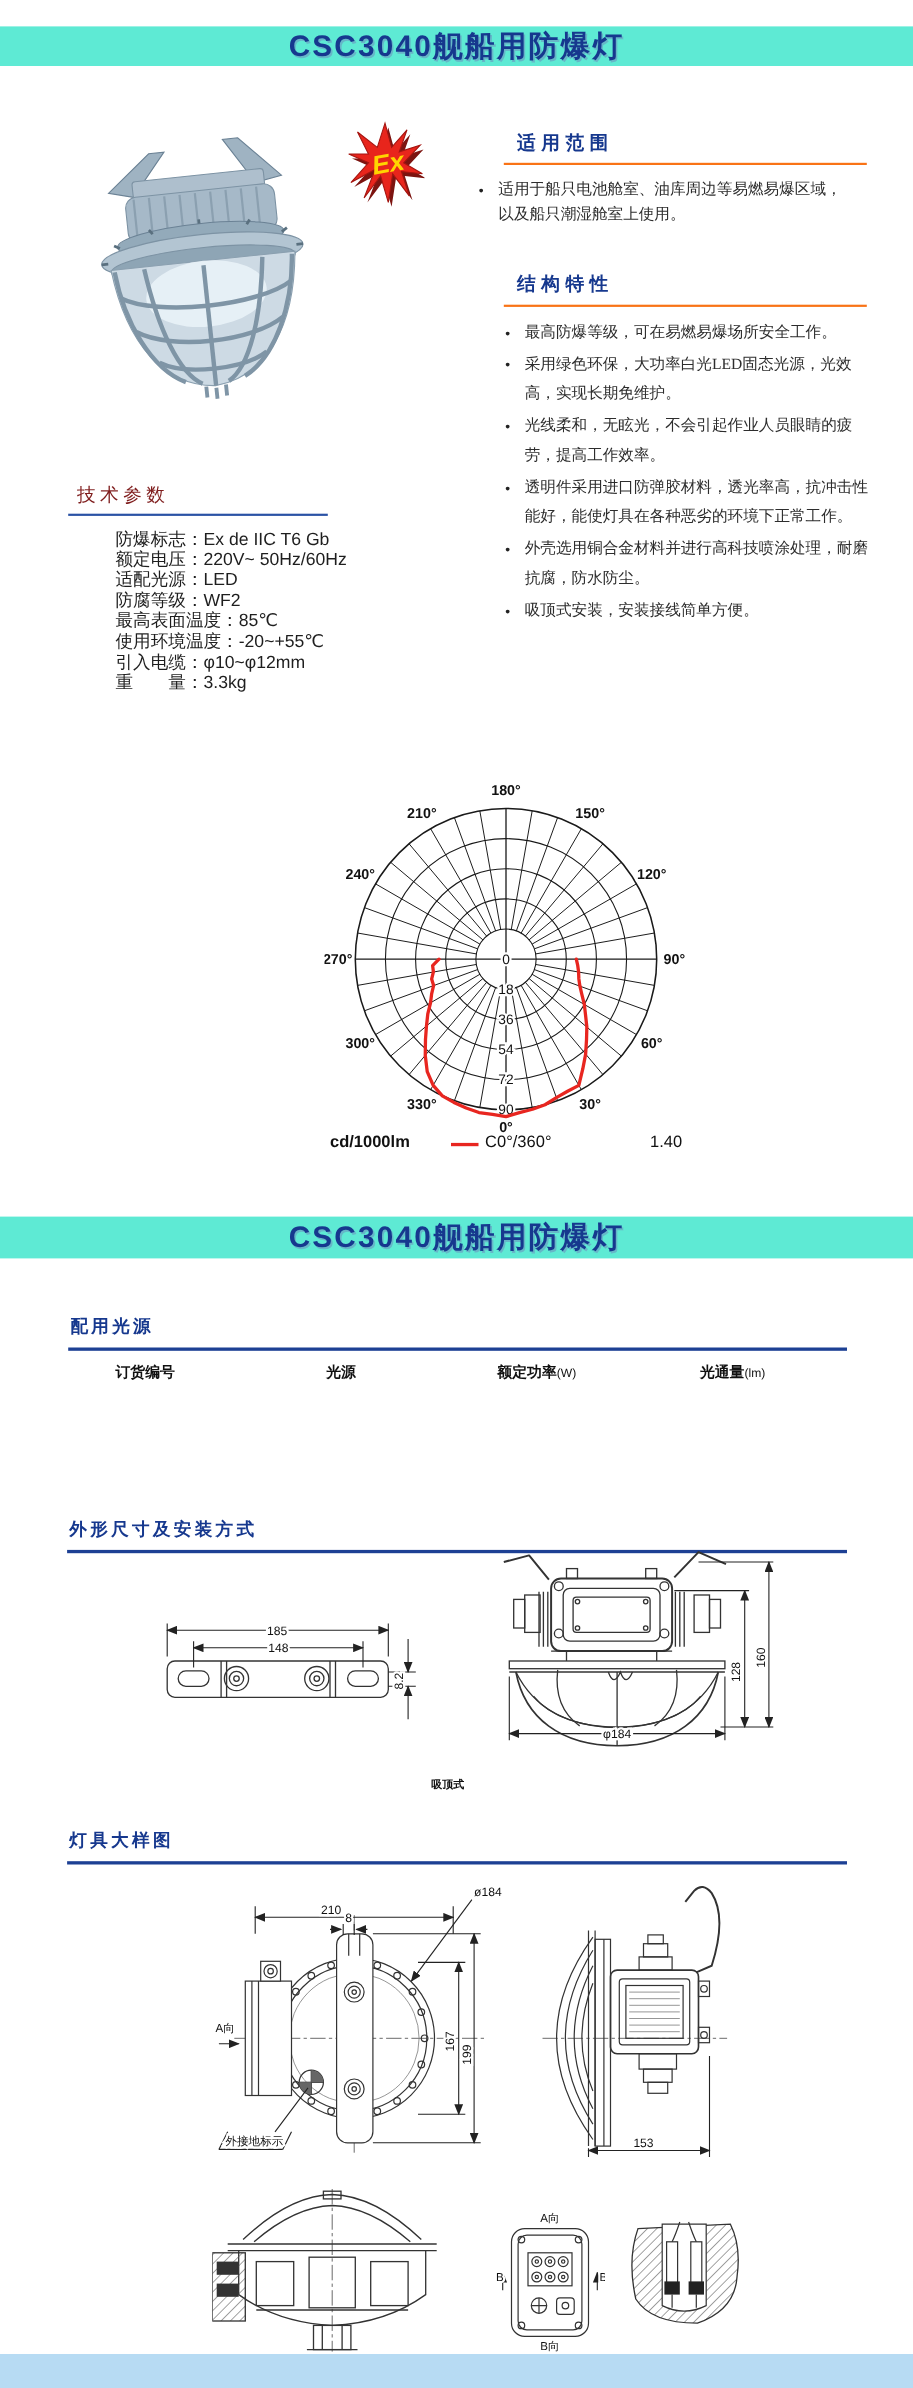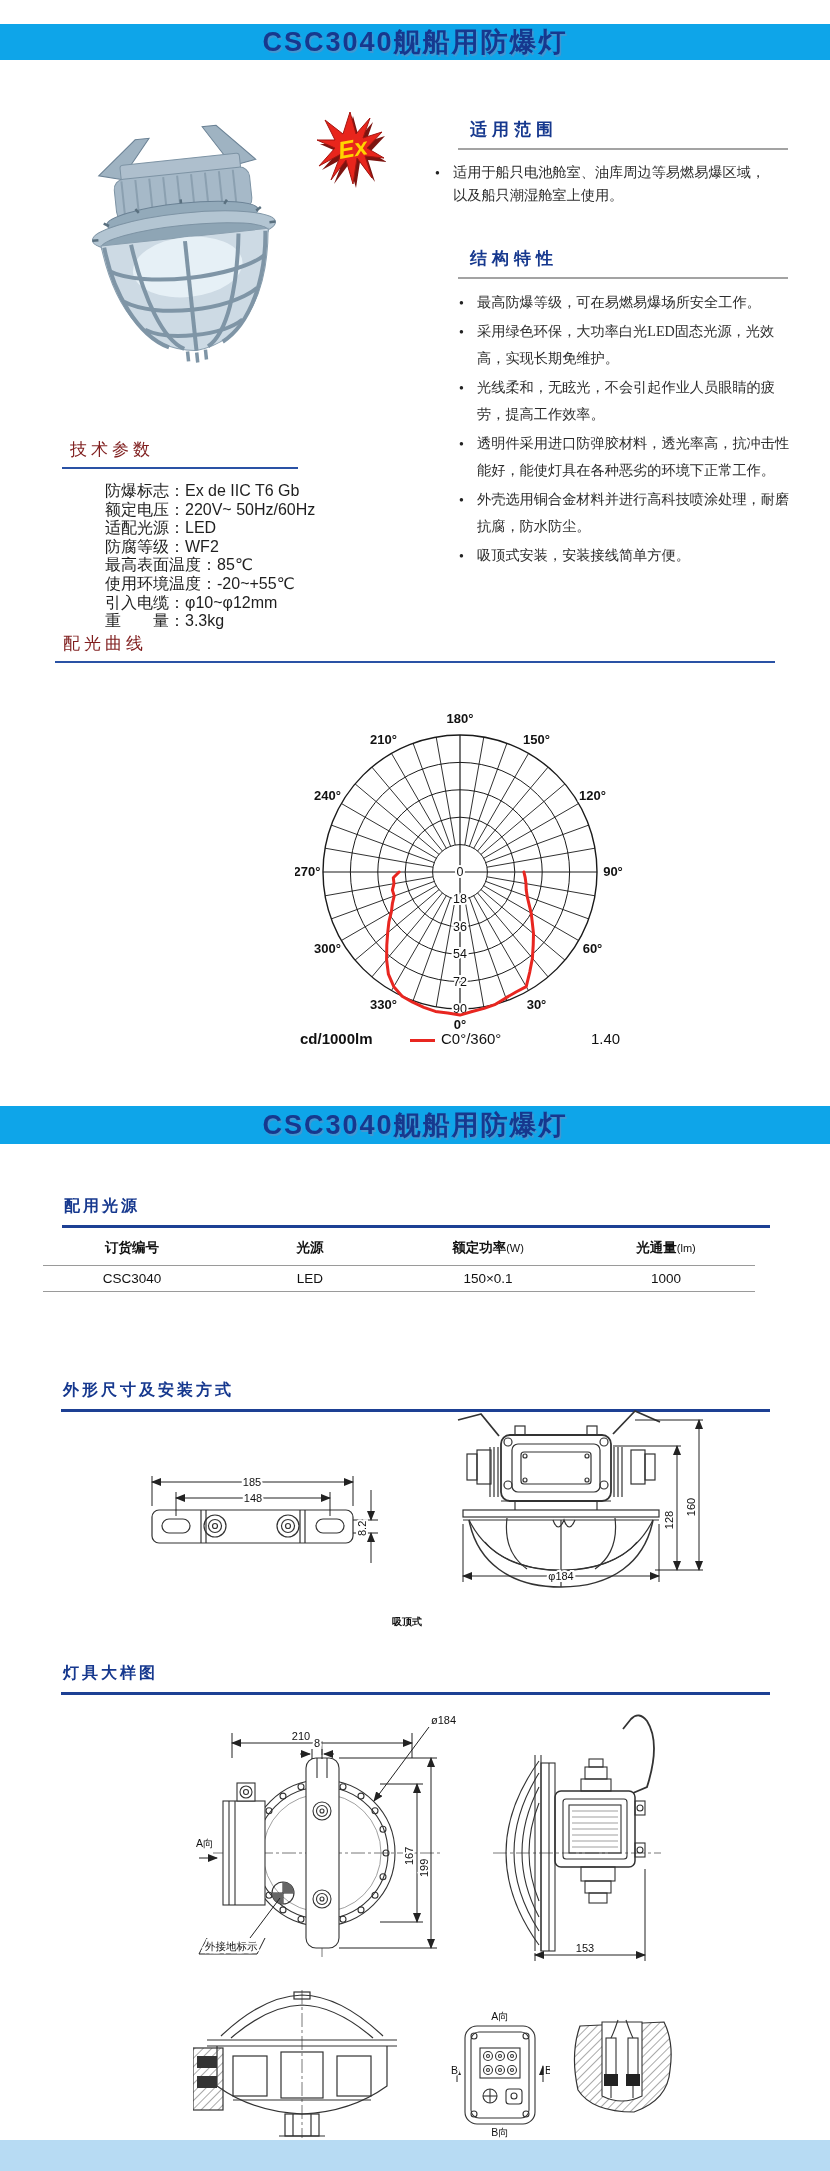--- a/index.html
+++ b/index.html
@@ -1,23 +1,23 @@
 <!DOCTYPE html>
 <html><head>
 <meta charset="utf-8">
 <style>
   html,body{margin:0;padding:0;background:#fff;}
   .page{position:relative;width:830px;height:2171px;background:#ffffff;overflow:hidden;
         font-family:"Liberation Sans","DejaVu Sans",sans-serif;color:#2f2f2f;}
-  .band{position:absolute;left:0;width:830px;height:36px;background:#0ea5e9;
+  .band{position:absolute;left:0;width:830px;height:36px;background:#5eead4;
         display:flex;align-items:center;justify-content:center;}
   .band-title{font-size:27px;font-weight:bold;color:#16388e;letter-spacing:2px;
         text-shadow:1.5px 1.5px 0 rgba(110,140,190,.55);}
   
-  .rh{position:absolute;left:458px;width:330px;border-bottom:2px solid #a3a3a3;padding-bottom:7px;}
+  .rh{position:absolute;left:458px;width:330px;border-bottom:2px solid #f97316;padding-bottom:7px;}
   .rh span{font-size:17px;font-weight:bold;color:#16388e;letter-spacing:5px;padding-left:12px;}
   
   .lh{position:absolute;border-bottom:2px solid #2a52a5;padding-bottom:6px;}
   .lh span{font-size:17px;font-weight:normal;color:#7f1d1d;letter-spacing:4px;padding-left:8px;}
   
   .h2sec{position:absolute;border-bottom:3px solid #1d4094;padding-bottom:8px;}
   .h2sec span{font-size:16px;font-weight:bold;color:#16388e;letter-spacing:3px;padding-left:2px;}
   .blist{position:absolute;list-style:none;margin:0;padding:0;width:340px;}
   .blist li{position:relative;padding-left:19px;font-size:14.2px;color:#2d2d2d;}
   .blist li::before{content:"●";position:absolute;left:1px;top:0;font-size:8px;color:#222;}
@@ -139,23 +139,20 @@
     <div>防爆标志：Ex de IIC T6 Gb</div>
     <div>额定电压：220V~  50Hz/60Hz</div>
     <div>适配光源：LED</div>
     <div>防腐等级：WF2</div>
     <div>最高表面温度：85℃</div>
     <div>使用环境温度：-20~+55℃</div>
     <div>引入电缆：φ10~φ12mm</div>
     <div>重　　量：3.3kg</div>
   </div>
 
-  <div class="lh" style="left:55px;top:632px;width:720px;">
-    <span>配光曲线</span>
-  </div>
   <svg id="polar-svg" class="fig" style="left:295px;top:700px;" width="330" height="345" viewBox="0 0 330 345">
       <circle cx="165" cy="172" r="27.4" fill="none" stroke="#1a1a1a" stroke-width="1"></circle>
       <circle cx="165" cy="172" r="54.8" fill="none" stroke="#1a1a1a" stroke-width="1"></circle>
       <circle cx="165" cy="172" r="82.2" fill="none" stroke="#1a1a1a" stroke-width="1"></circle>
       <circle cx="165" cy="172" r="109.6" fill="none" stroke="#1a1a1a" stroke-width="1"></circle>
       <circle cx="165" cy="172" r="137.0" fill="none" stroke="#1a1a1a" stroke-width="1.4"></circle>
       <line x1="165" y1="172" x2="165.0" y2="309.0" stroke="#1a1a1a" stroke-width="1.2"></line>
       <line x1="165" y1="172" x2="302.0" y2="172.0" stroke="#1a1a1a" stroke-width="1.2"></line>
       <line x1="165" y1="172" x2="165.0" y2="35.0" stroke="#1a1a1a" stroke-width="1.2"></line>
       <line x1="165" y1="172" x2="28.0" y2="172.0" stroke="#1a1a1a" stroke-width="1.2"></line>
@@ -226,26 +223,20 @@
     <span>配用光源</span>
   </div>
   <table class="src">
     <tbody>
         <tr>
       <th><span>订货编号</span><span class="unit"></span></th>
       <th><span>光源</span><span class="unit"></span></th>
       <th><span>额定功率</span><span class="unit">(W)</span></th>
       <th><span>光通量</span><span class="unit">(lm)</span></th>
     </tr>
-    <tr>
-      <td>CSC3040</td>
-      <td>LED</td>
-      <td>150×0.1</td>
-      <td>1000</td>
-    </tr>
   </tbody>
     </table>
 
   <div class="h2sec" style="left:61px;top:1380px;width:709px;">
     <span>外形尺寸及安装方式</span>
   </div>
 
   <svg class="fig" style="left:60px;top:1432px;" width="320" height="195" viewBox="0 0 320 195">
     <defs>
         <marker id="mA" markerWidth="10" markerHeight="8" refX="9" refY="4" orient="auto-start-reverse">

